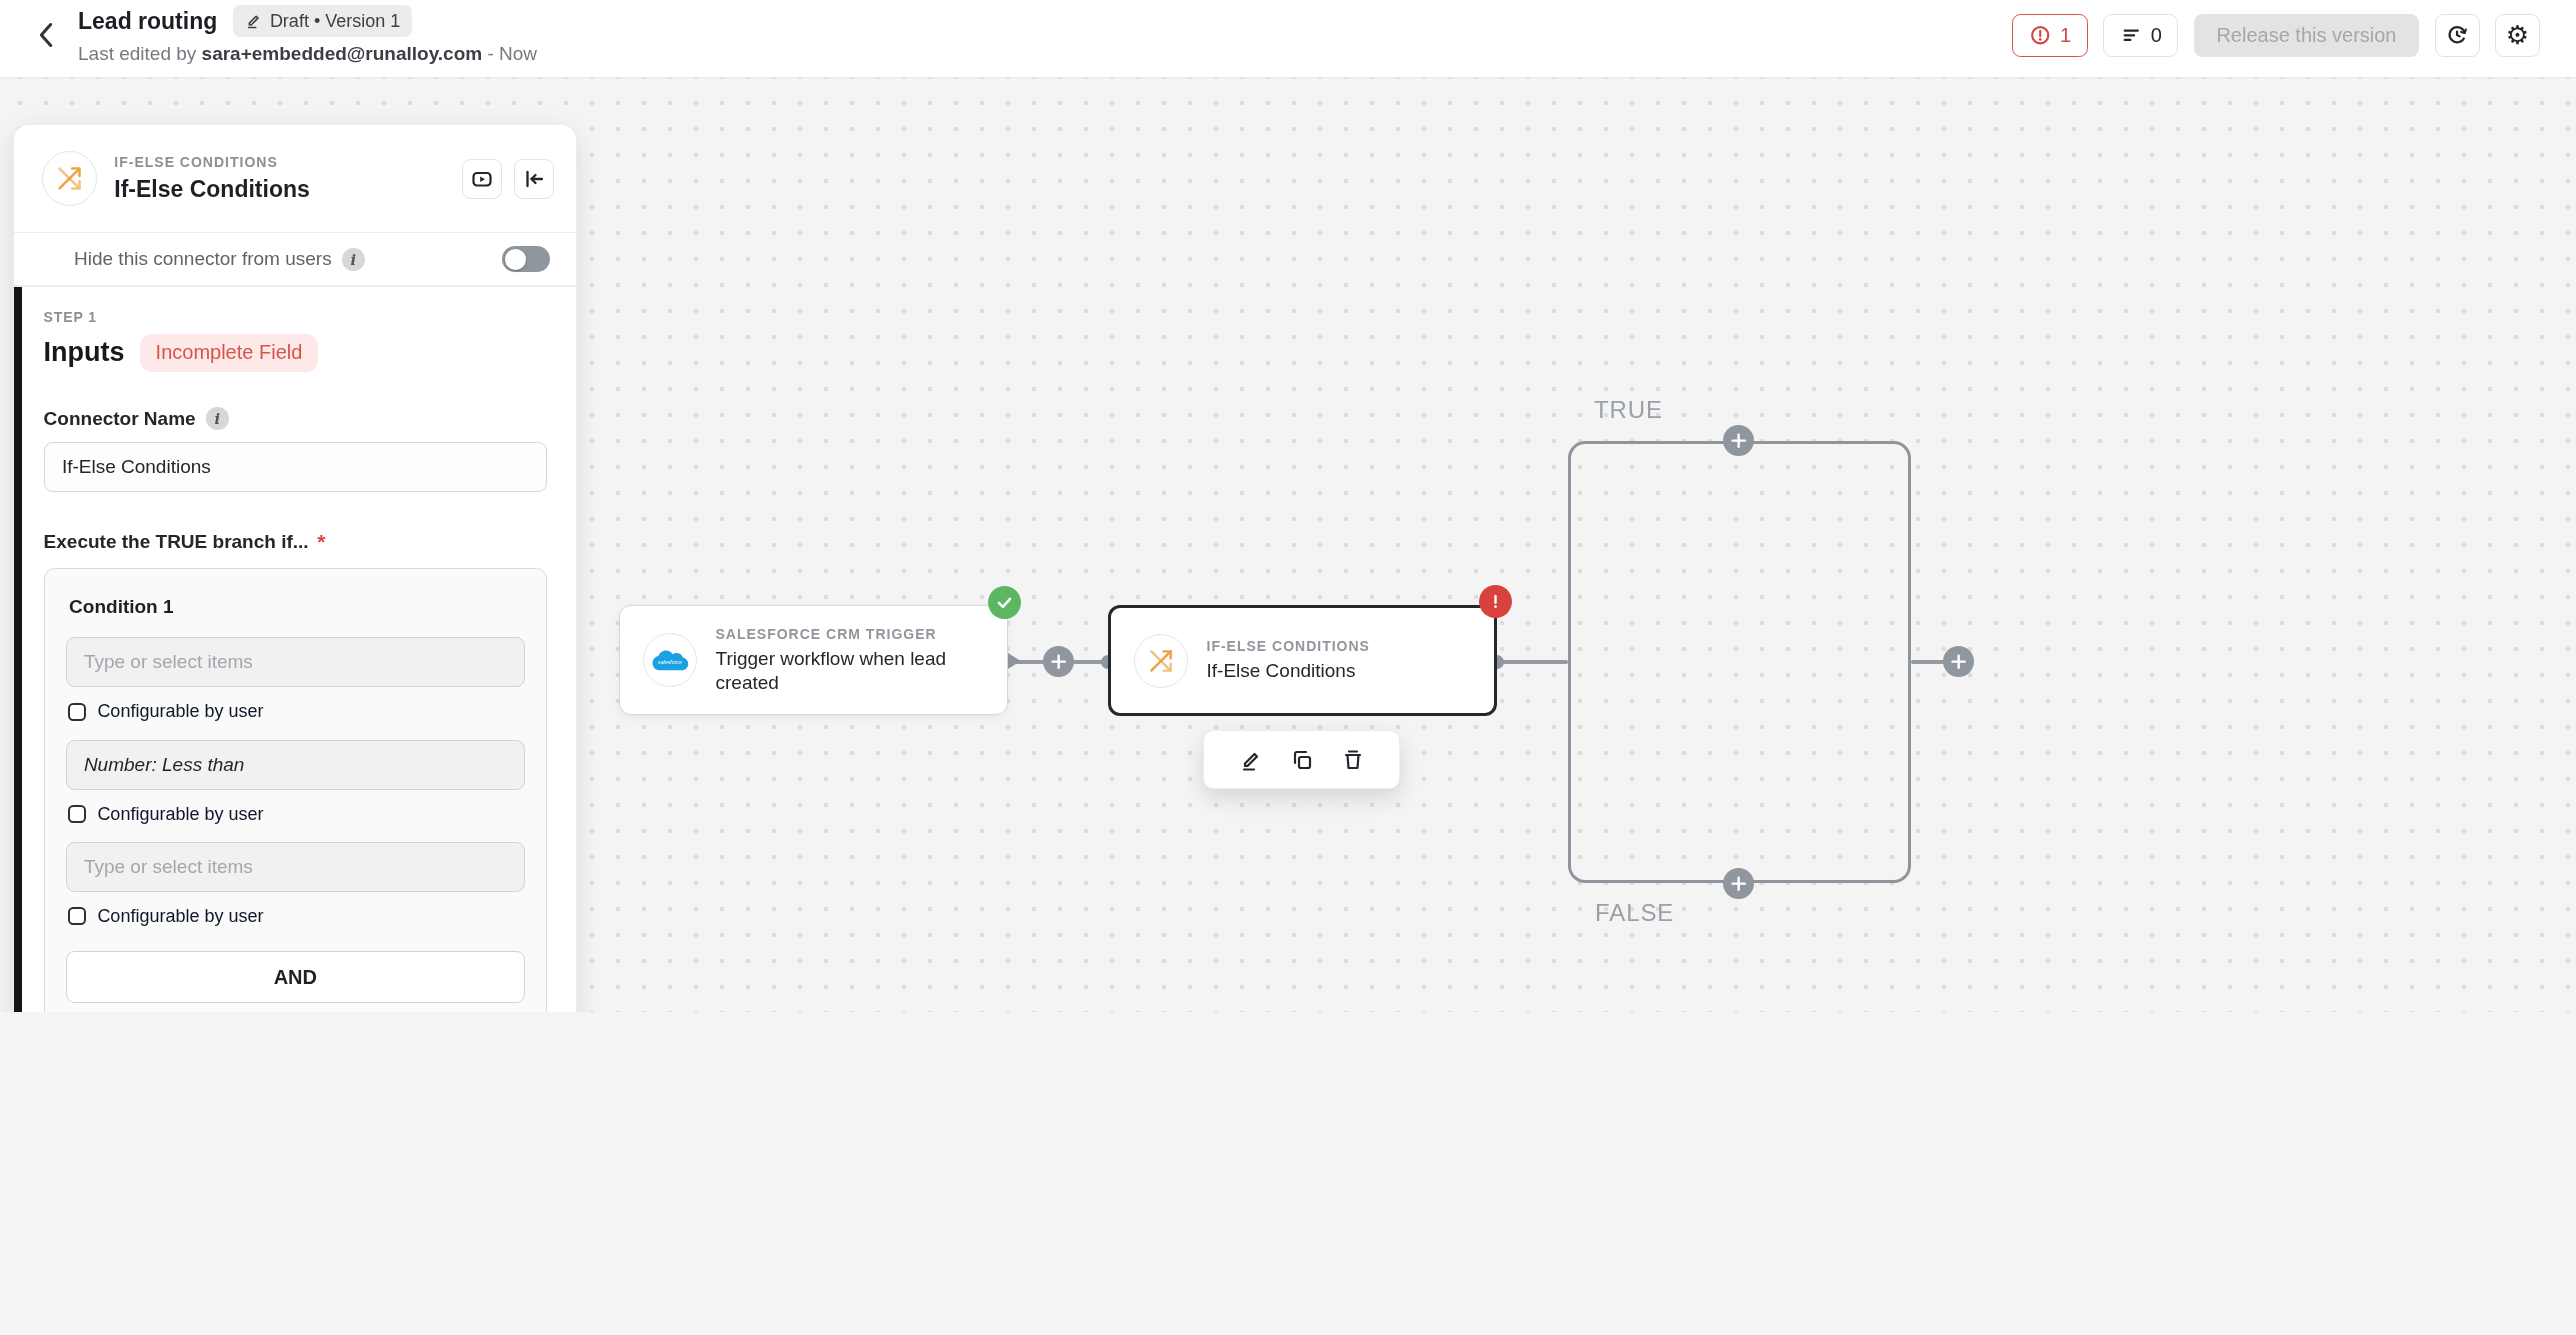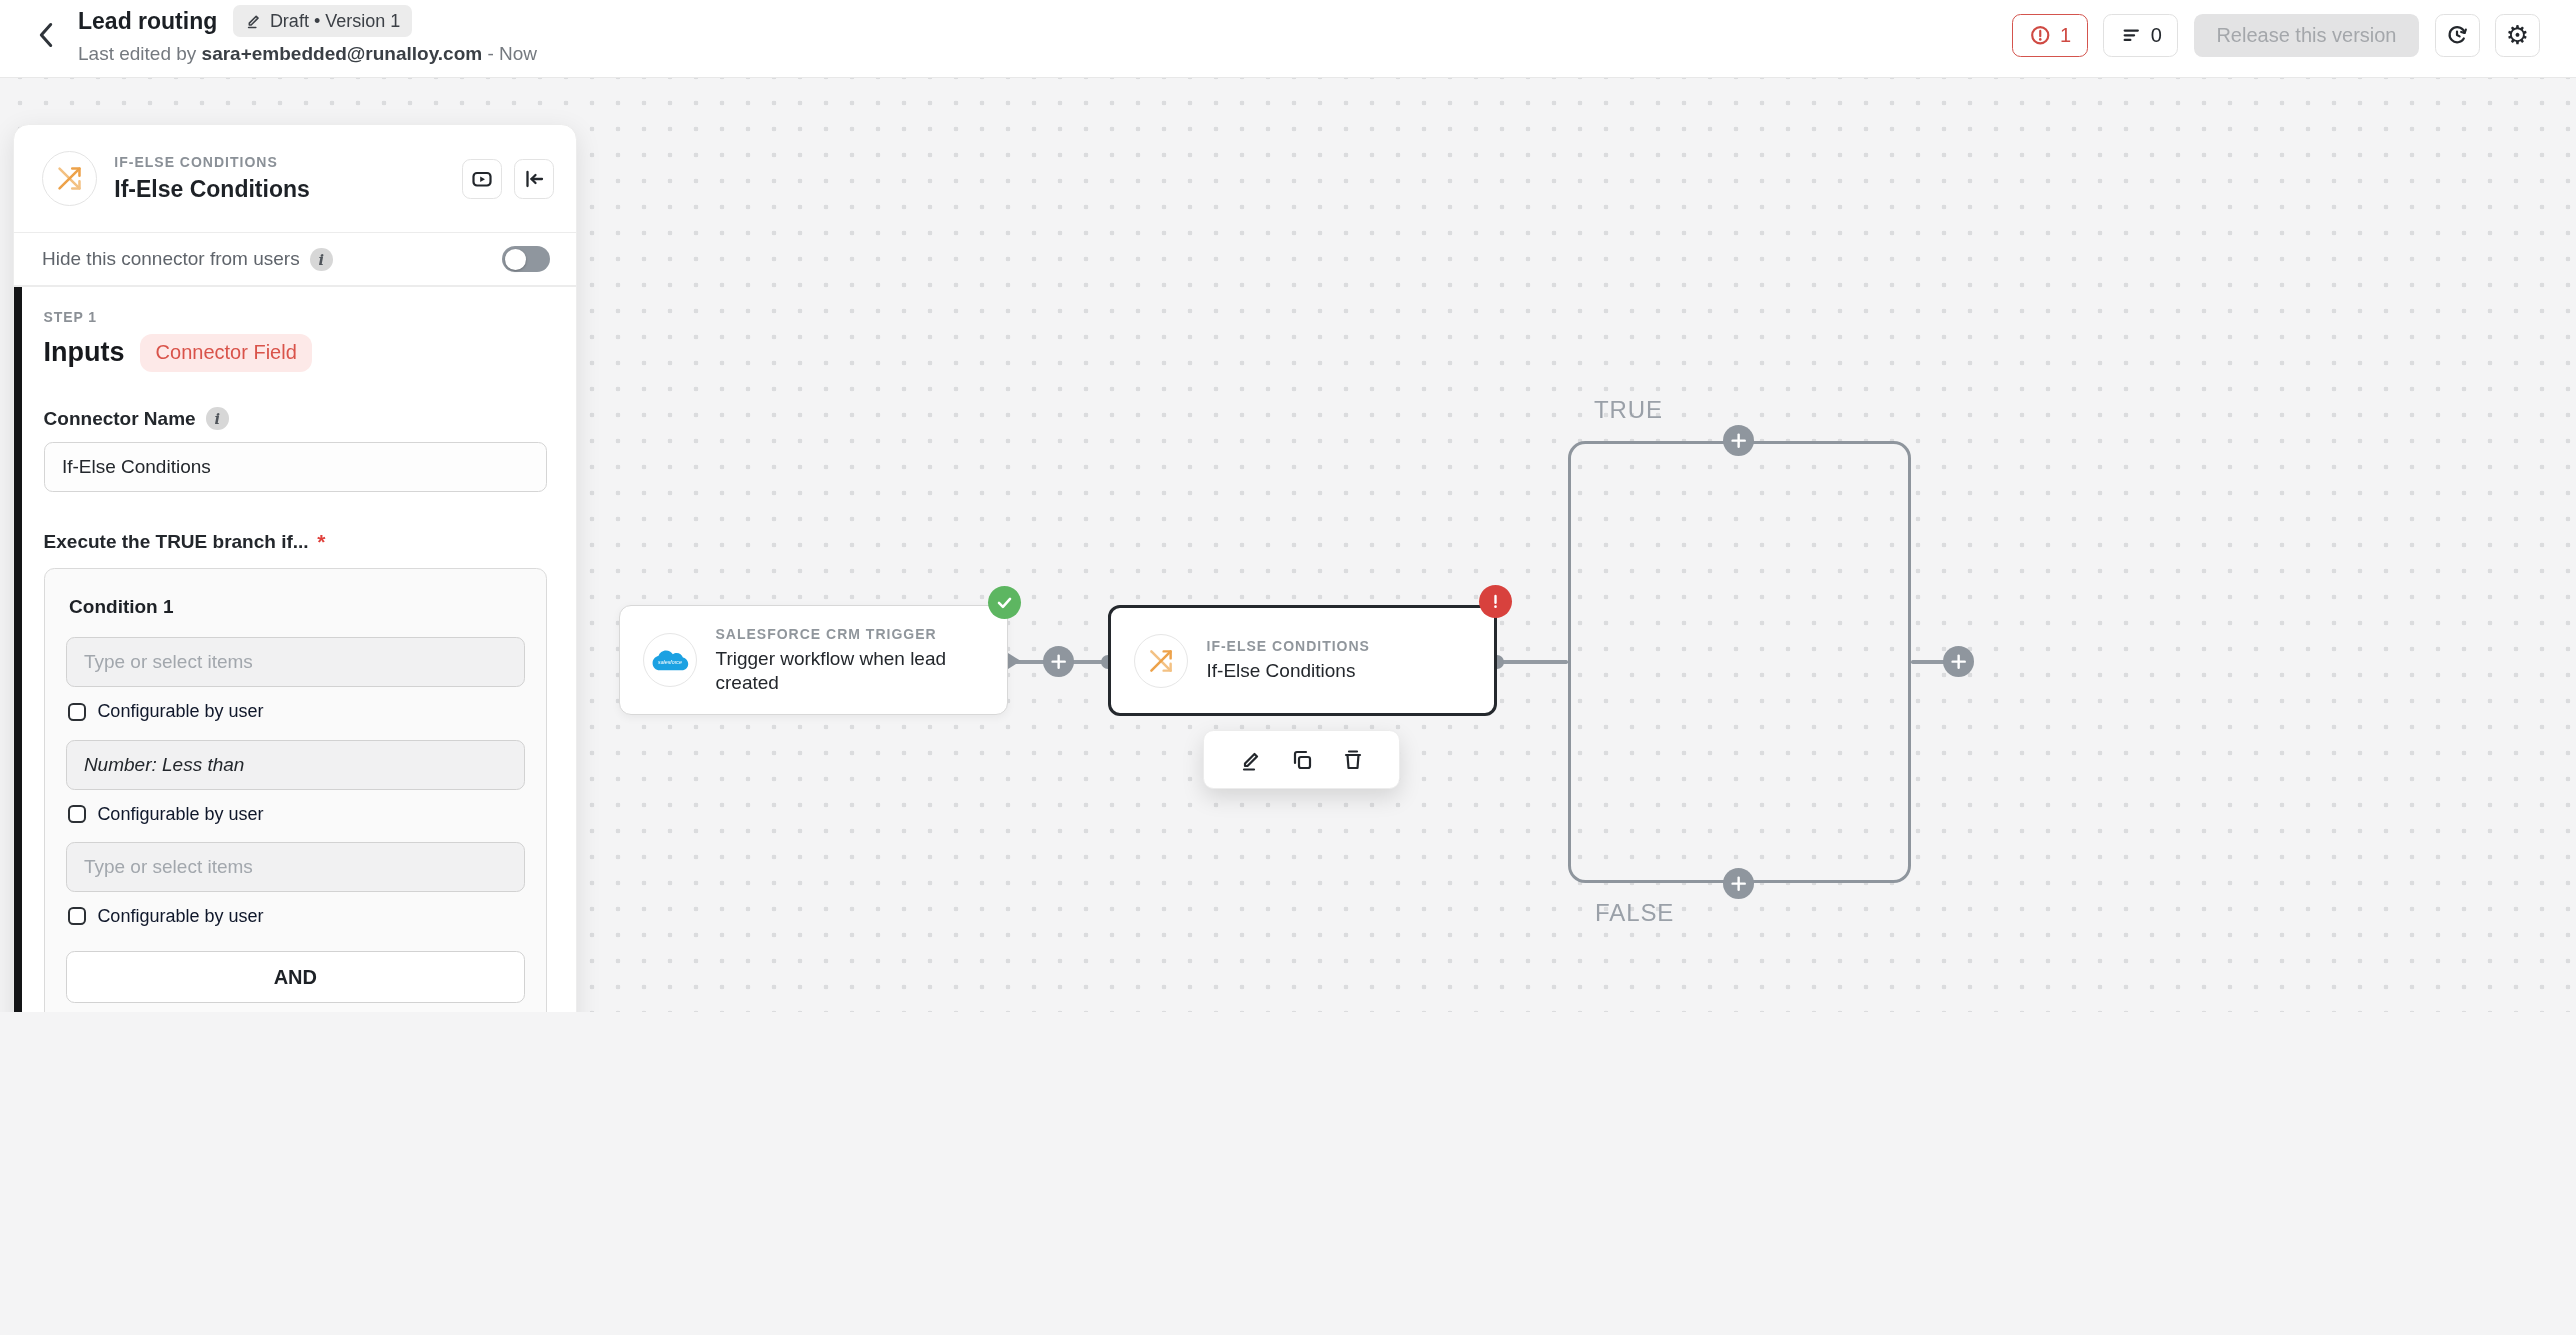--- a/index.html
+++ b/index.html
@@ -78,21 +78,21 @@
   .panel-header { display:flex; align-items:center; gap:17.3px; padding:26px 22.5px 26px 28px; }
   .panel-avatar { width:55px; height:55px; min-width:55px; border-radius:50%;
     border:1.7px solid #e4e4e4; display:flex; align-items:center; justify-content:center; }
   .panel-head-text { display:flex; flex-direction:column; gap:6px; }
   .panel-type { font-size:14px; letter-spacing:1px; color:#8a9097; font-weight:600; }
   .panel-title { font-size:23px; font-weight:700; color:#1d2126; }
   .panel-actions { margin-left:auto; display:flex; gap:12px; }
   .panel-action-btn { width:40px; height:40px; border:1.3px solid #e3e3e3; border-radius:8.6px;
     background:#fff; display:flex; align-items:center; justify-content:center; cursor:pointer; }
   .divider { height:1.3px; background:#ececec; }
-  .hide-row { display:flex; align-items:center; gap:10.4px; padding:13px 26px 13px 28px; }
+  .hide-row { display:flex; align-items:center; gap:10.4px; padding:13px 26px 13px 28px;margin-left:32px; }
   .hide-label { font-size:19px; color:#5f646b; }
   .info-icon { width:22.5px; height:22.5px; min-width:22.5px; border-radius:50%; background:#d7d7d7;
     color:#4f545a; font-family:"DejaVu Serif", serif; font-style:italic; font-weight:700;
     font-size:14.7px; display:inline-flex; align-items:center; justify-content:center; }
   .toggle { margin-left:auto; width:48px; height:26px; border-radius:13px; background:#8f969e;
     position:relative; cursor:pointer; }
   .toggle::after { content:""; position:absolute; left:2.6px; top:2.6px; width:21px; height:21px;
     border-radius:50%; background:#fff; box-shadow:0 0.9px 2.6px rgba(0,0,0,.3); }
 
   .step-section { flex:1; border-left:8.6px solid #141517; padding:22.5px 29px 26px 21.6px;
@@ -342,21 +342,21 @@
         <span class="hide-label">Hide this connector from users</span>
         <span class="info-icon">i</span>
         <div class="toggle"></div>
       </div>
       <div class="divider"></div>
 
       <div class="step-section">
         <span class="step-label">STEP 1</span>
         <div class="step-title-row">
           <span class="step-title">Inputs</span>
-          <span class="incomplete-badge">Connector Field</span>
+          <span class="incomplete-badge">Incomplete Field</span>
         </div>
 
         <div class="field-label-row">
           <span class="field-label">Connector Name</span>
           <span class="info-icon">i</span>
         </div>
         <input class="text-input" type="text" value="If-Else Conditions" style="">
 
         <div class="execute-row">
           <span class="field-label">Execute the TRUE branch if...</span>

